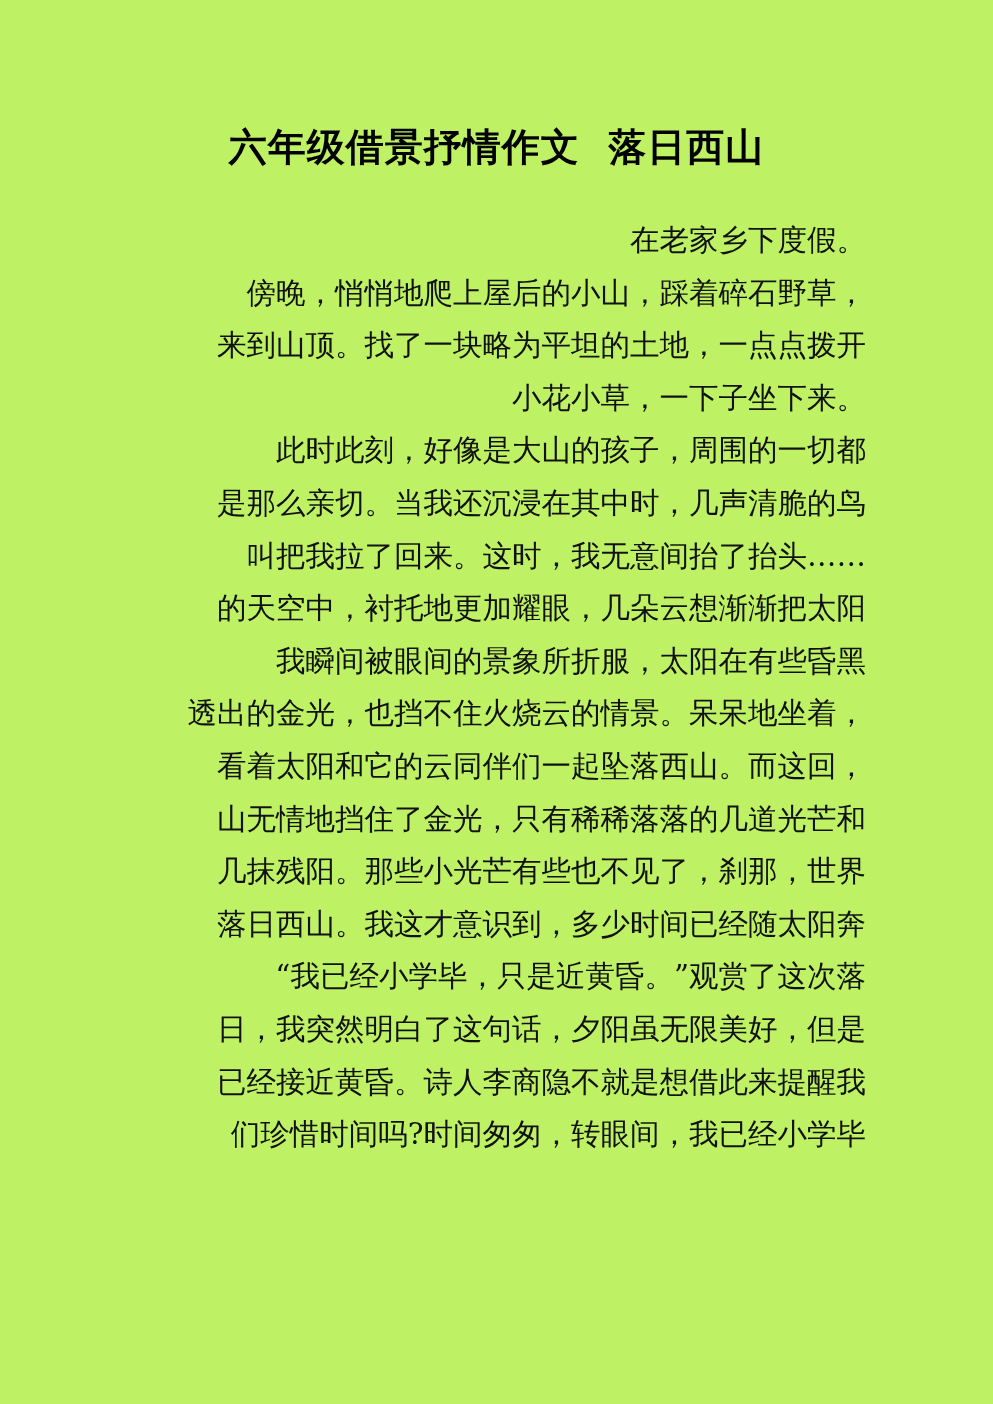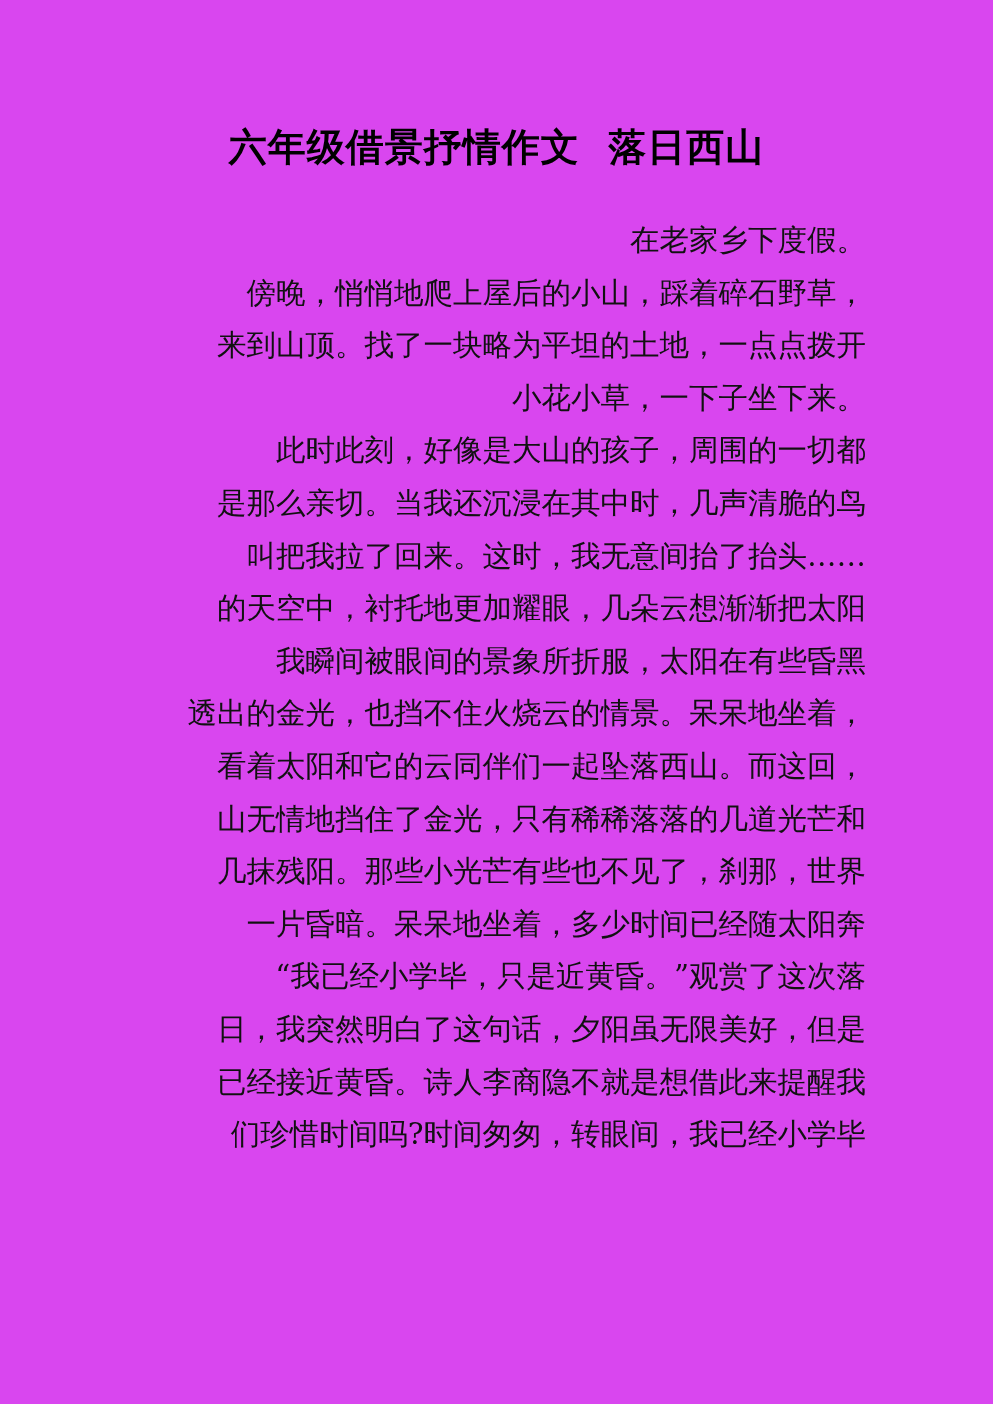--- a/index.html
+++ b/index.html
@@ -13,21 +13,21 @@
       position: relative;
       overflow: hidden;
       color: #000000;
     }
     .page {
       position: absolute;
       left: 0;
       top: 0;
       width: 993px;
       height: 1404px;
-      background: #d946ef;
+      background: #bef264;
     }
     .title {
       position: absolute;
       left: 0;
       top: 122px;
       width: 993px;
       text-align: center;
       font-family: "DejaVu Sans", "Liberation Sans", sans-serif;
       font-weight: bold;
       font-size: 38px;
@@ -78,21 +78,21 @@
       <div class="line">叫把我拉了回来。这时，我无意间抬了抬头……</div>
     </div>
 
     <div class="paragraph">
       <div class="line">的天空中，衬托地更加耀眼，几朵云想渐渐把太阳</div>
       <div class="line indent">我瞬间被眼间的景象所折服，太阳在有些昏黑</div>
       <div class="line">透出的金光，也挡不住火烧云的情景。呆呆地坐着，</div>
       <div class="line">看着太阳和它的云同伴们一起坠落西山。而这回，</div>
       <div class="line">山无情地挡住了金光，只有稀稀落落的几道光芒和</div>
       <div class="line">几抹残阳。那些小光芒有些也不见了，刹那，世界</div>
-      <div class="line">一片昏暗。呆呆地坐着，多少时间已经随太阳奔</div>
+      <div class="line">落日西山。我这才意识到，多少时间已经随太阳奔</div>
     </div>
 
     <div class="paragraph">
       <div class="line indent"> “我已经小学毕，只是近黄昏。”观赏了这次落</div>
       <div class="line">日，我突然明白了这句话，夕阳虽无限美好，但是</div>
       <div class="line">已经接近黄昏。诗人李商隐不就是想借此来提醒我</div>
       <div class="line">们珍惜时间吗?时间匆匆，转眼间，我已经小学毕</div>
     </div>
   </div>
 </div>

